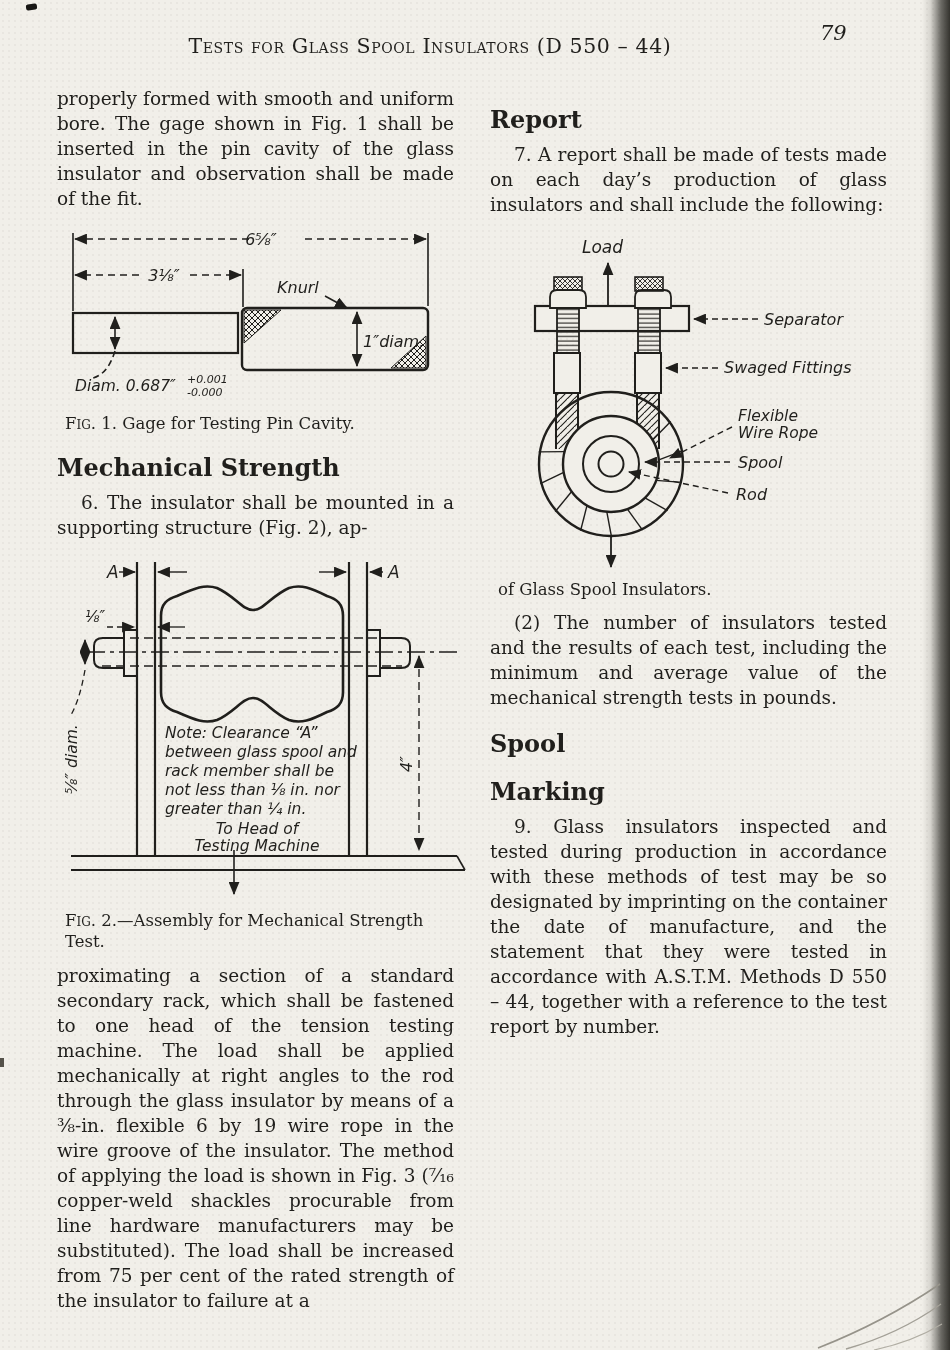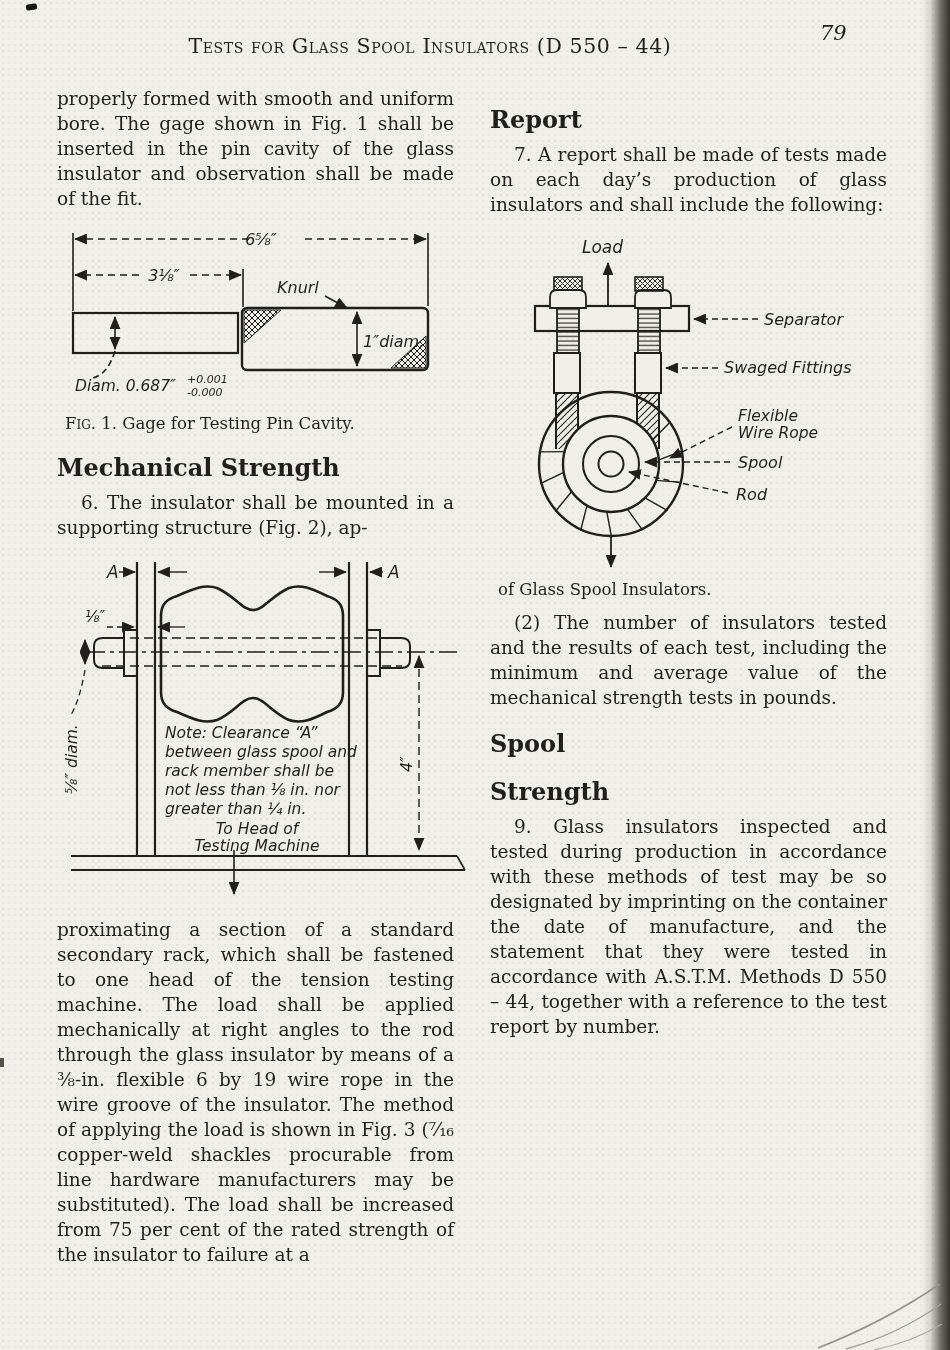--- a/index.html
+++ b/index.html
@@ -150,20 +150,24 @@
           <text x="20" y="205" font-size="15.5" text-anchor="middle" transform="rotate(-90 20 205)">⅝″ diam.</text>
           <text x="355" y="210" font-size="16" text-anchor="middle" transform="rotate(-90 355 210)">4″</text>
           <text x="108" y="184" font-size="15.5">Note: Clearance “A”</text>
           <text x="108" y="203" font-size="15.5">between glass spool and</text>
           <text x="108" y="222" font-size="15.5">rack member shall be</text>
           <text x="108" y="241" font-size="15.5">not less than ⅛ in. nor</text>
           <text x="108" y="260" font-size="15.5">greater than ¼ in.</text>
           <text x="200" y="280" font-size="15.5" text-anchor="middle">To Head of</text>
           <text x="200" y="297" font-size="15.5" text-anchor="middle">Testing Machine</text>
         </svg>
+        <div class="caption">
+          <div><span class="sc">Fig. 2.—</span><span>Assembly for Mechanical Strength</span></div>
+          <div>Test.</div>
+        </div>
       </div>
 
       <p class="para sp-top">proximating a section of a standard secondary rack, which shall be fastened to one head of the tension testing machine.  The load shall be applied mechanically at right angles to the rod through the glass insulator by means of a ⅜-in. flexible 6 by 19 wire rope in the wire groove of the insulator.  The method of applying the load is shown in Fig. 3 (⁷⁄₁₆ copper-weld shackles procurable from line hardware manufacturers may be substituted).  The load shall be increased from 75 per cent of the rated strength of the insulator to failure at a</p>
     </div>
 
     <div class="col">
 
 
       <div class="heading">Report</div>
       <p class="para ind">7. A report shall be made of tests made on each day’s production of glass insulators and shall include the following:</p>
@@ -244,21 +248,21 @@
         </svg>
         <div class="caption">
           <div>of Glass Spool Insulators.</div>
         </div>
       </div>
 
       <p class="para ind">(2) The number of insulators tested and the results of each test, including the minimum and average value of the mechanical strength tests in pounds.</p>
 
       <div class="heading">Spool</div>
 
-      <div class="heading">Strength</div>
+      <div class="heading">Marking</div>
       <p class="para ind">9. Glass insulators inspected and tested during production in accordance with these methods of test may be so designated by imprinting on the container the date of manufacture, and the statement that they were tested in accordance with A.S.T.M. Methods D 550 – 44, together with a reference to the test report by number.</p>
     </div>
   </div>
 
   <div class="edge-band"></div>
   <div class="speck-a"></div>
   <div class="speck-b"></div>
   <svg class="curl" width="130" height="70" viewBox="0 0 130 70">
     <path d="M4,68 Q70,42 126,4" stroke="#96938a" stroke-width="1.6" fill="none"></path>
     <path d="M32,69 Q85,54 127,24" stroke="#a3a097" stroke-width="1.3" fill="none"></path>

